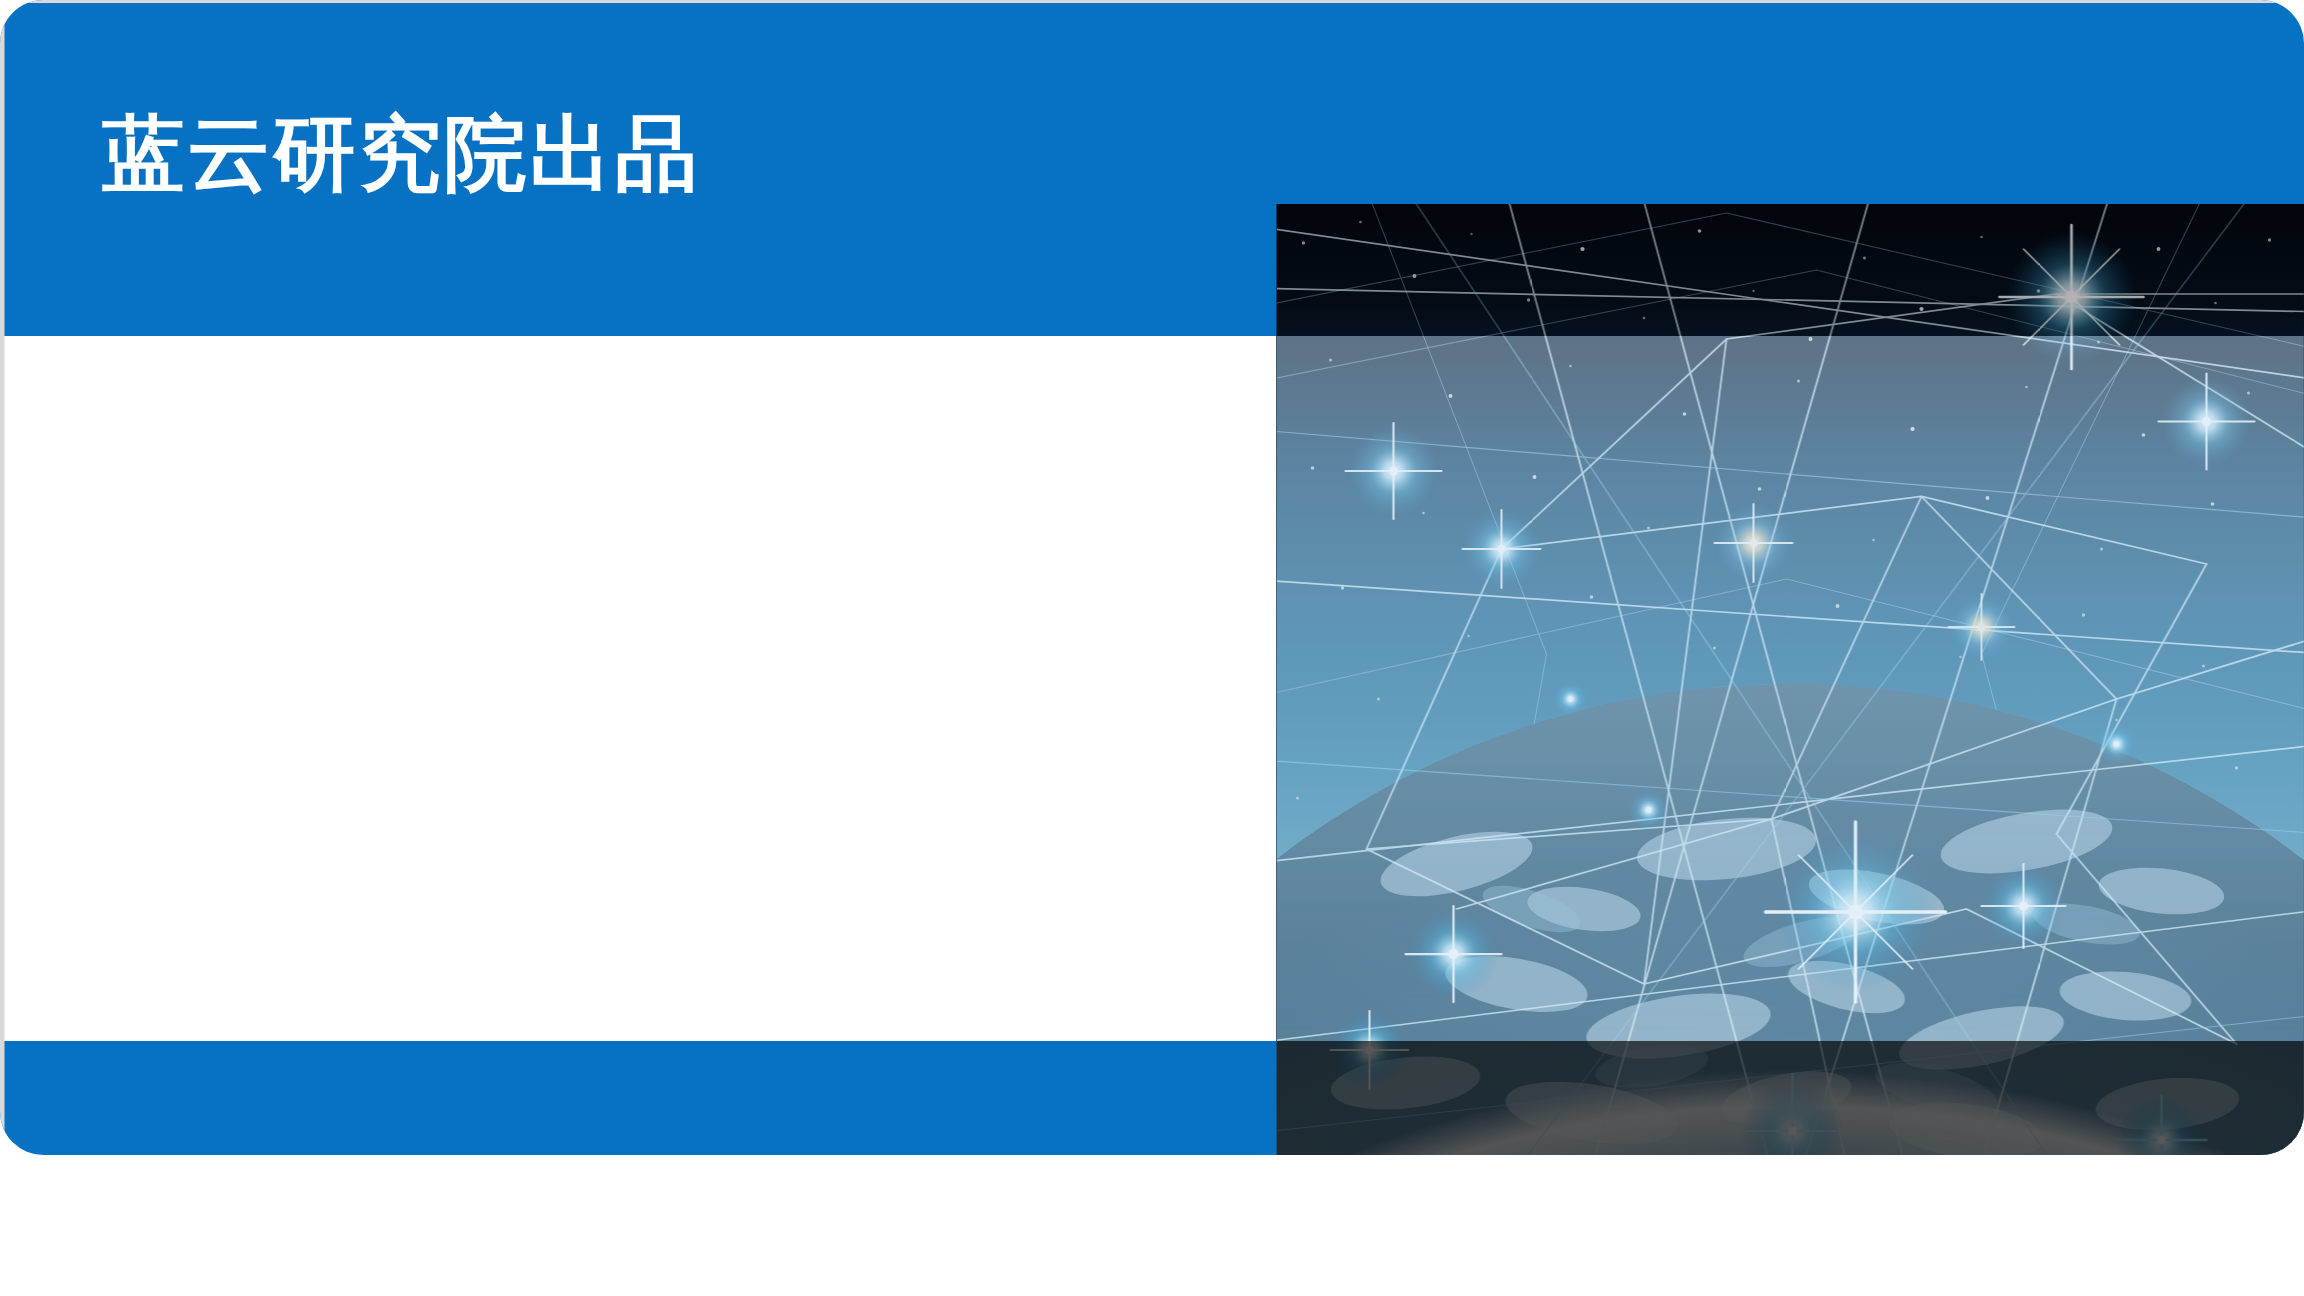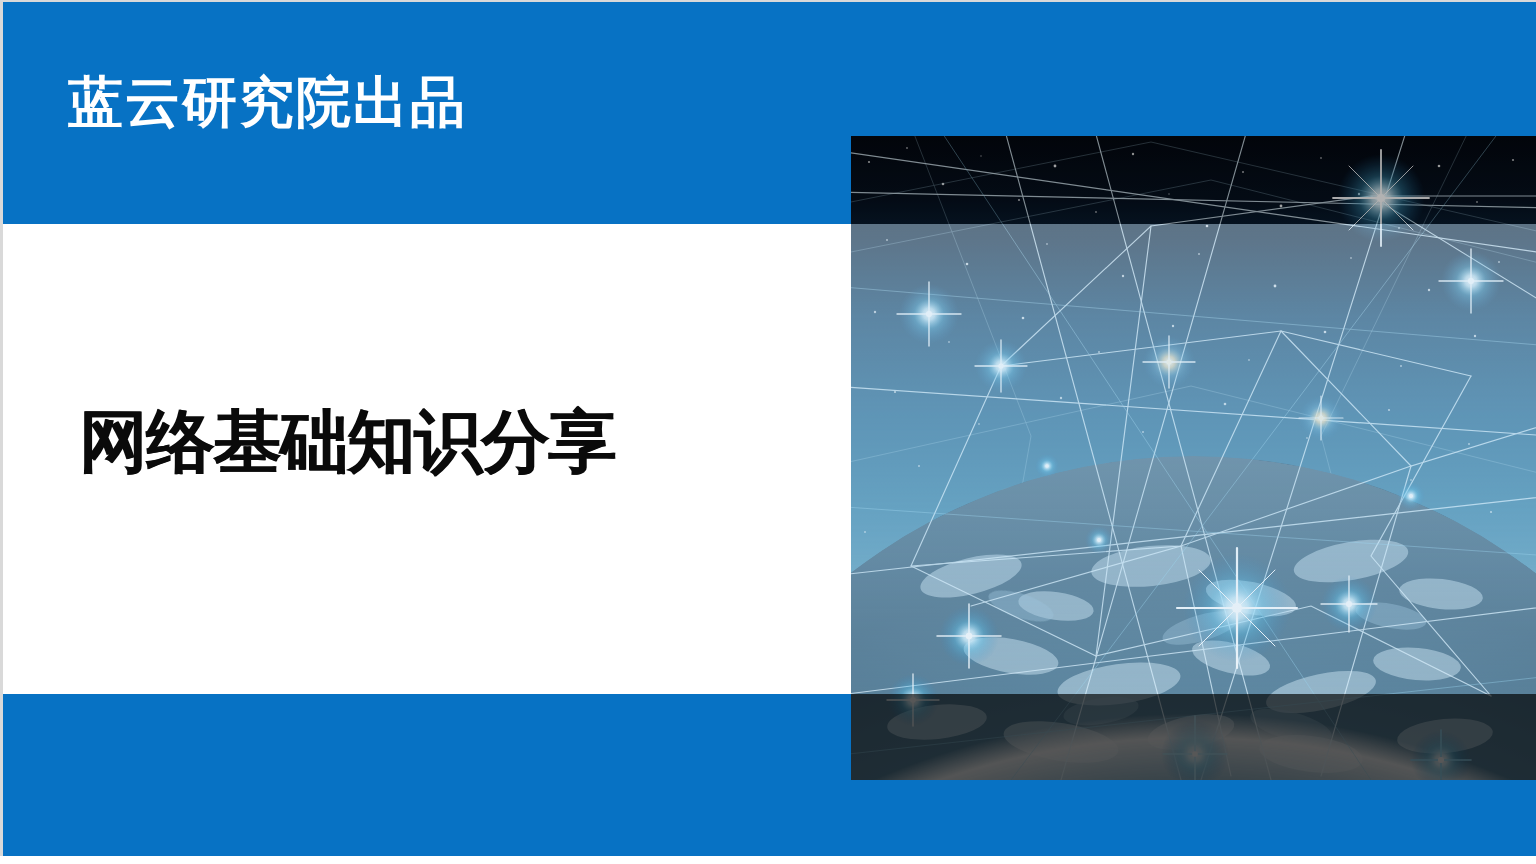--- a/index.html
+++ b/index.html
@@ -6,23 +6,24 @@
   * { margin:0; padding:0; box-sizing:border-box; }
   html, body {
     width:1536px; height:864px;
     overflow:hidden;
     background:#ffffff;
     font-family:"Liberation Sans", sans-serif;
   }
 
   #slide {
     position:relative;
-    width:1536px; height:856px;
+    width:1536px; height:770px;
     background:#0772c4;
     overflow:hidden;
+    border-radius:29px;
   }
 
   
   .edge-left {
     position:absolute; left:0; top:0;
     width:3px; height:864px;
     background:#d9d9d9;
     z-index:40;
   }
   .edge-top {
@@ -401,18 +402,17 @@
 
     <div class="photo-dark-top"></div>
     <div class="photo-bright"></div>
     <div class="photo-dark-bot"></div>
   </div>
 
   <div class="white-band"></div>
 
   <div class="header-title">蓝云研究院出品</div>
 
-  <div class="main-title">网络基础知识分享</div>
 
   <div class="edge-left"></div>
   <div class="edge-top"></div>
 
 </div>
 
 </body></html>

